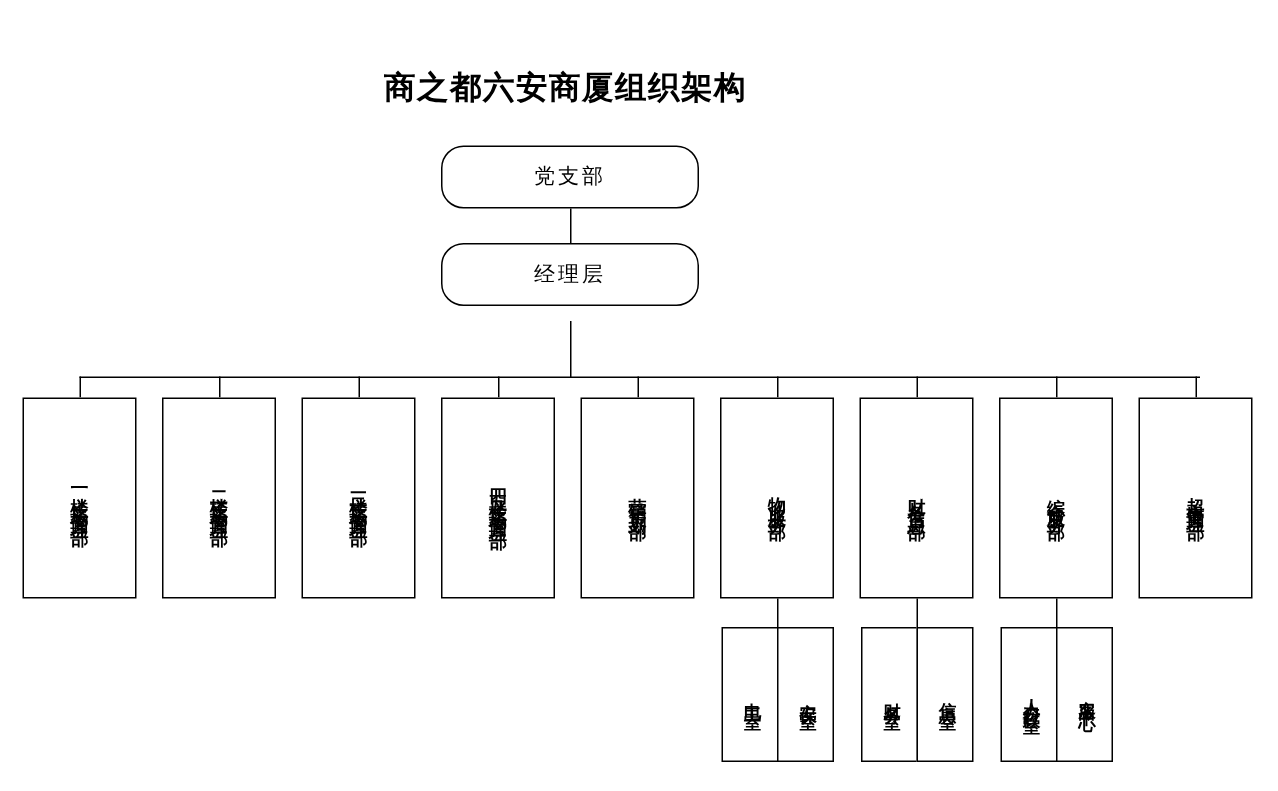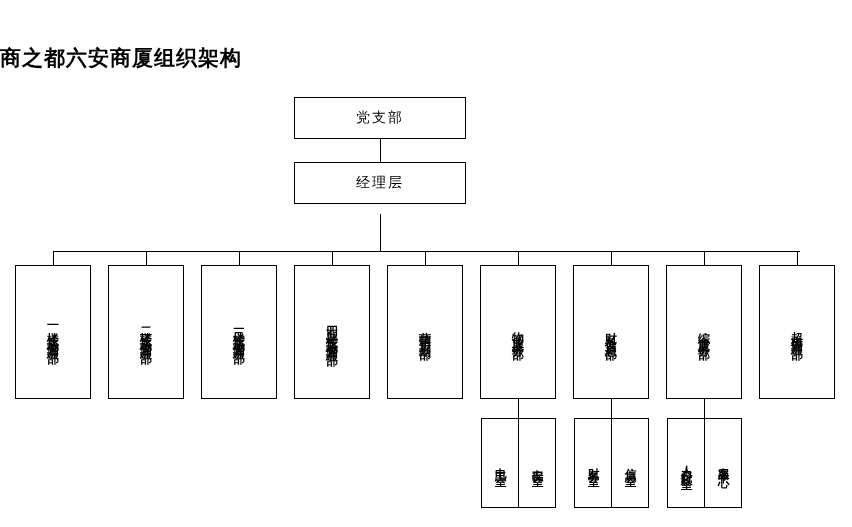--- a/index.html
+++ b/index.html
@@ -15,21 +15,21 @@
     font-family: "Liberation Serif", "DejaVu Serif", serif;
     overflow: hidden;
   }
 
   
   .chart-title {
     position: absolute;
     left: 0;
     top: 44px;
     width: 754px;
-    text-align: left;
+    text-align: center;
     font-family: "Liberation Serif", "DejaVu Serif", serif;
     font-size: 21px;
     font-weight: bold;
     color: #000000;
     letter-spacing: 1px;
     white-space: nowrap;
   }
 
   
   .node {
@@ -39,20 +39,21 @@
     background: #ffffff;
     display: flex;
     align-items: center;
     justify-content: center;
     color: #000000;
   }
   .node-h {            
     font-size: 14px;
     letter-spacing: 2px;
     white-space: nowrap;
+    border-radius: 15px;
   }
   .node-v {            
     writing-mode: vertical-rl;
     text-orientation: upright;
     font-size: 12px;
     letter-spacing: 4px;
     line-height: 1;
     white-space: nowrap;
     font-weight: bold;
   }

